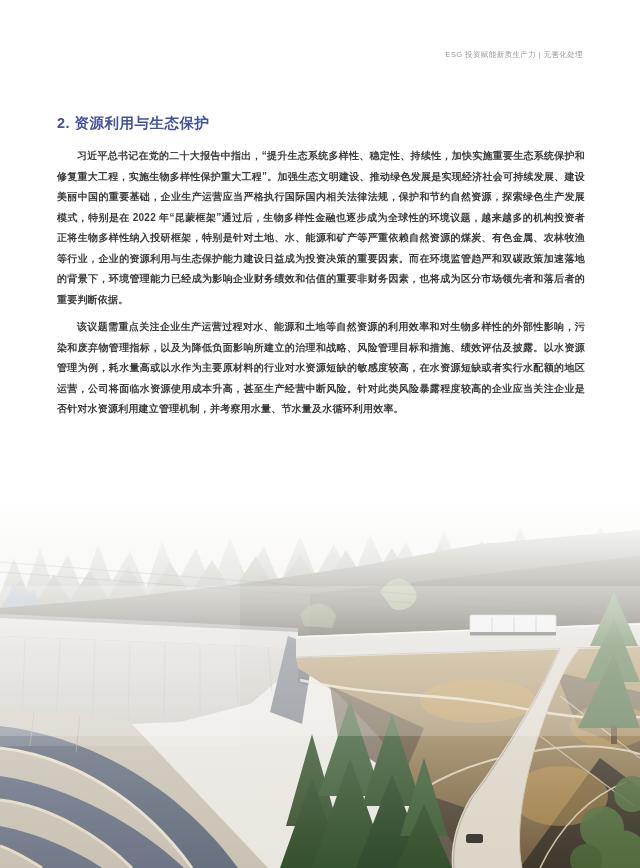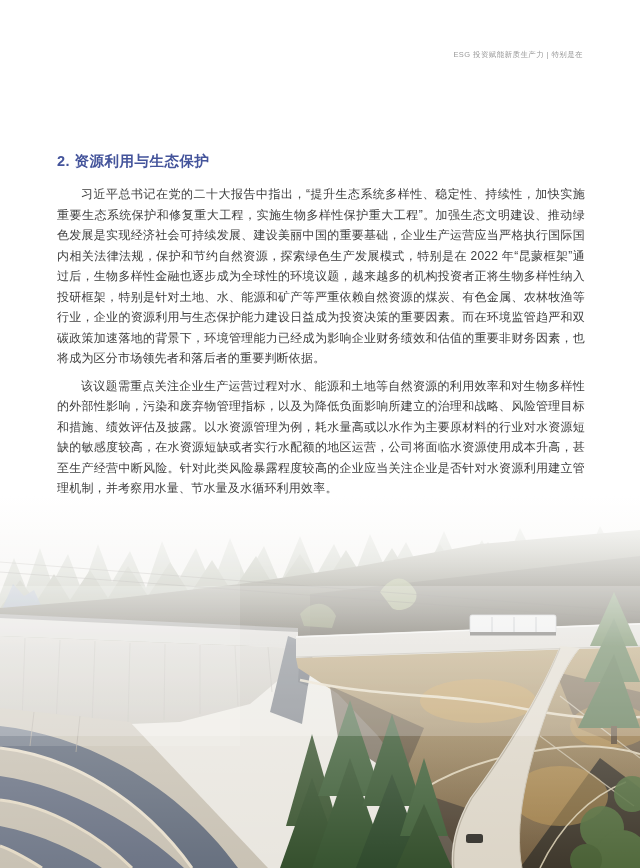--- a/index.html
+++ b/index.html
@@ -7,42 +7,42 @@
     width:640px;height:868px;
     font-family:"Liberation Sans","DejaVu Sans",sans-serif;
     background:#ffffff;overflow:hidden;
   }
   .page{position:relative;width:640px;height:868px;background:#ffffff;overflow:hidden;}
   .doc-header{
     position:absolute;top:50px;right:57px;
     font-size:7.5px;color:#9a9a9a;letter-spacing:.4px;
   }
   .content{
-    position:absolute;left:57px;top:114px;width:528px;margin-top:38px;
+    position:absolute;left:57px;top:114px;width:528px;
   }
   .section-title{
     margin:0 0 13px 0;
     font-size:14.5px;font-weight:bold;color:#44549B;letter-spacing:.5px;
   }
   .content p{
     margin:0 0 7px 0;
-    font-size:12px;line-height:20.5px;color:#3d3d3d;
-    text-align:justify;text-indent:2em;letter-spacing:.2px;
+    font-size:10px;line-height:20.5px;color:#3d3d3d;
+    text-align:justify;text-indent:2em;letter-spacing:.2px;font-weight:bold;
   }
   .photo{
     position:absolute;left:0;top:496px;width:640px;height:372px;
   }
   .photo svg{display:block;width:640px;height:372px;}
 </style>
 </head>
 <body>
 
 <div class="page">
 
-  <div class="doc-header">ESG 投资赋能新质生产力 | 特别是在</div>
+  <div class="doc-header">ESG 投资赋能新质生产力 | 无害化处理</div>
 
   <div class="content">
     <h2 class="section-title">2. 资源利用与生态保护</h2>
     <p>习近平总书记在党的二十大报告中指出，“提升生态系统多样性、稳定性、持续性，加快实施重要生态系统保护和修复重大工程，实施生物多样性保护重大工程”。加强生态文明建设、推动绿色发展是实现经济社会可持续发展、建设美丽中国的重要基础，企业生产运营应当严格执行国际国内相关法律法规，保护和节约自然资源，探索绿色生产发展模式，特别是在 2022 年“昆蒙框架”通过后，生物多样性金融也逐步成为全球性的环境议题，越来越多的机构投资者正将生物多样性纳入投研框架，特别是针对土地、水、能源和矿产等严重依赖自然资源的煤炭、有色金属、农林牧渔等行业，企业的资源利用与生态保护能力建设日益成为投资决策的重要因素。而在环境监管趋严和双碳政策加速落地的背景下，环境管理能力已经成为影响企业财务绩效和估值的重要非财务因素，也将成为区分市场领先者和落后者的重要判断依据。</p>
     <p>该议题需重点关注企业生产运营过程对水、能源和土地等自然资源的利用效率和对生物多样性的外部性影响，污染和废弃物管理指标，以及为降低负面影响所建立的治理和战略、风险管理目标和措施、绩效评估及披露。以水资源管理为例，耗水量高或以水作为主要原材料的行业对水资源短缺的敏感度较高，在水资源短缺或者实行水配额的地区运营，公司将面临水资源使用成本升高，甚至生产经营中断风险。针对此类风险暴露程度较高的企业应当关注企业是否针对水资源利用建立管理机制，并考察用水量、节水量及水循环利用效率。</p>
   </div>
 
   <div class="photo" role="img" aria-label="混凝土大坝、盘山公路与秋季山坡林地照片，顶部渐隐为白色">
     <svg viewBox="0 0 640 372" preserveAspectRatio="none" aria-hidden="true">
       <defs>

